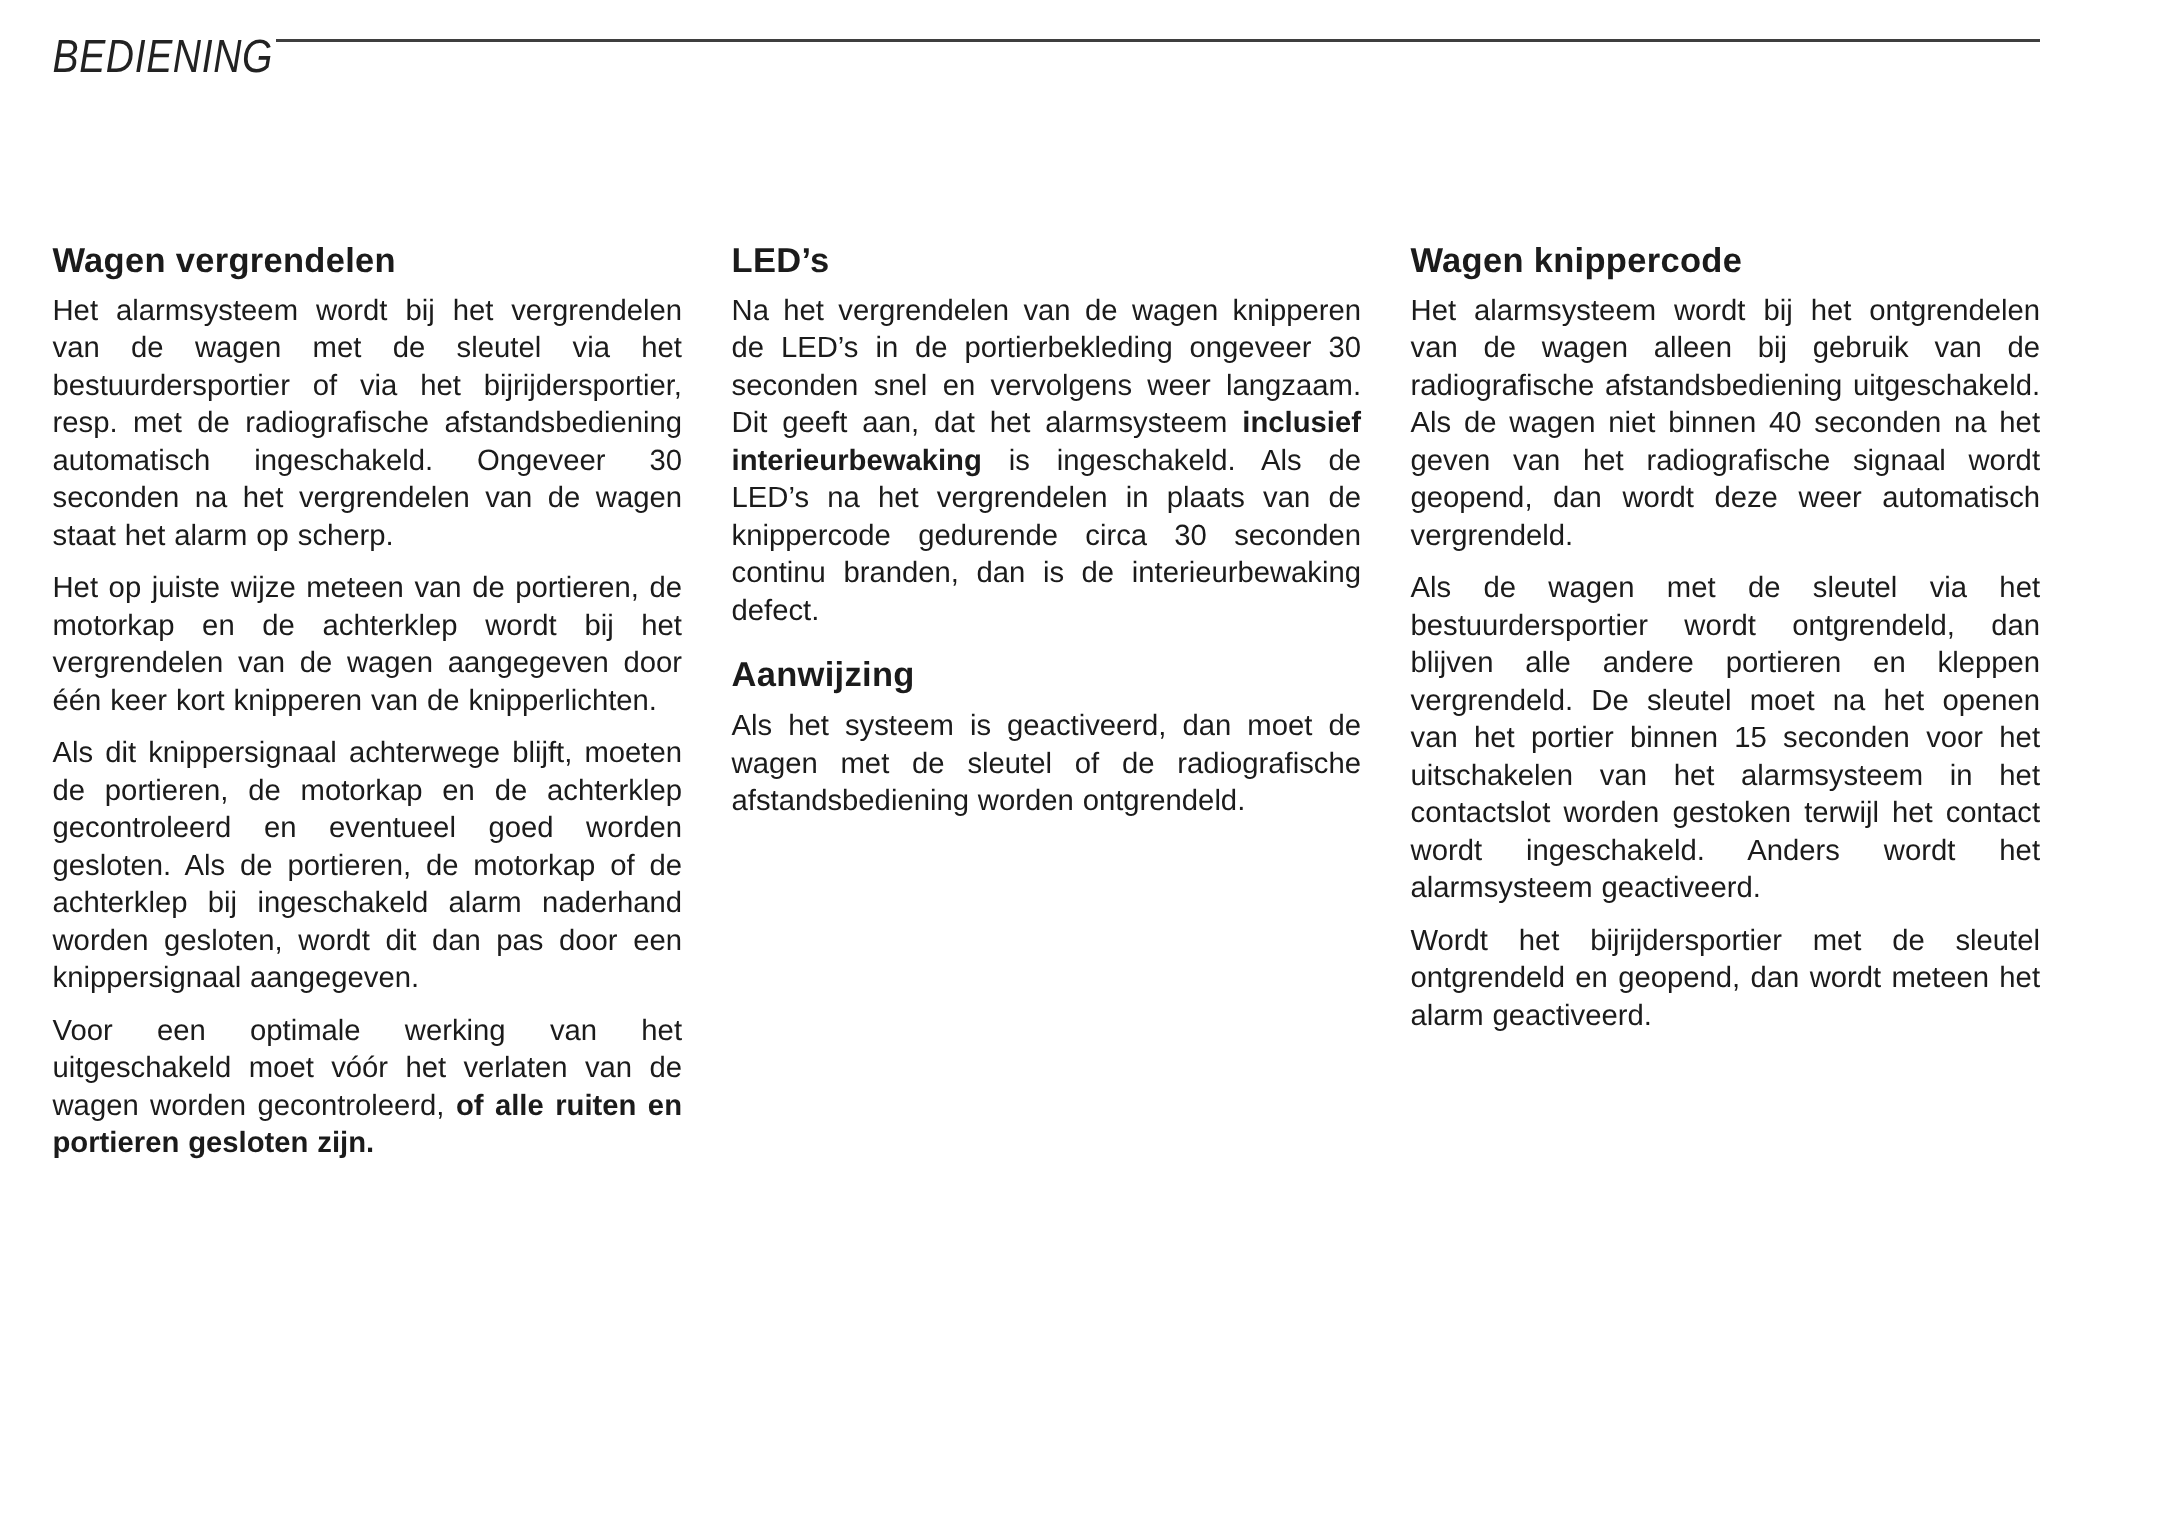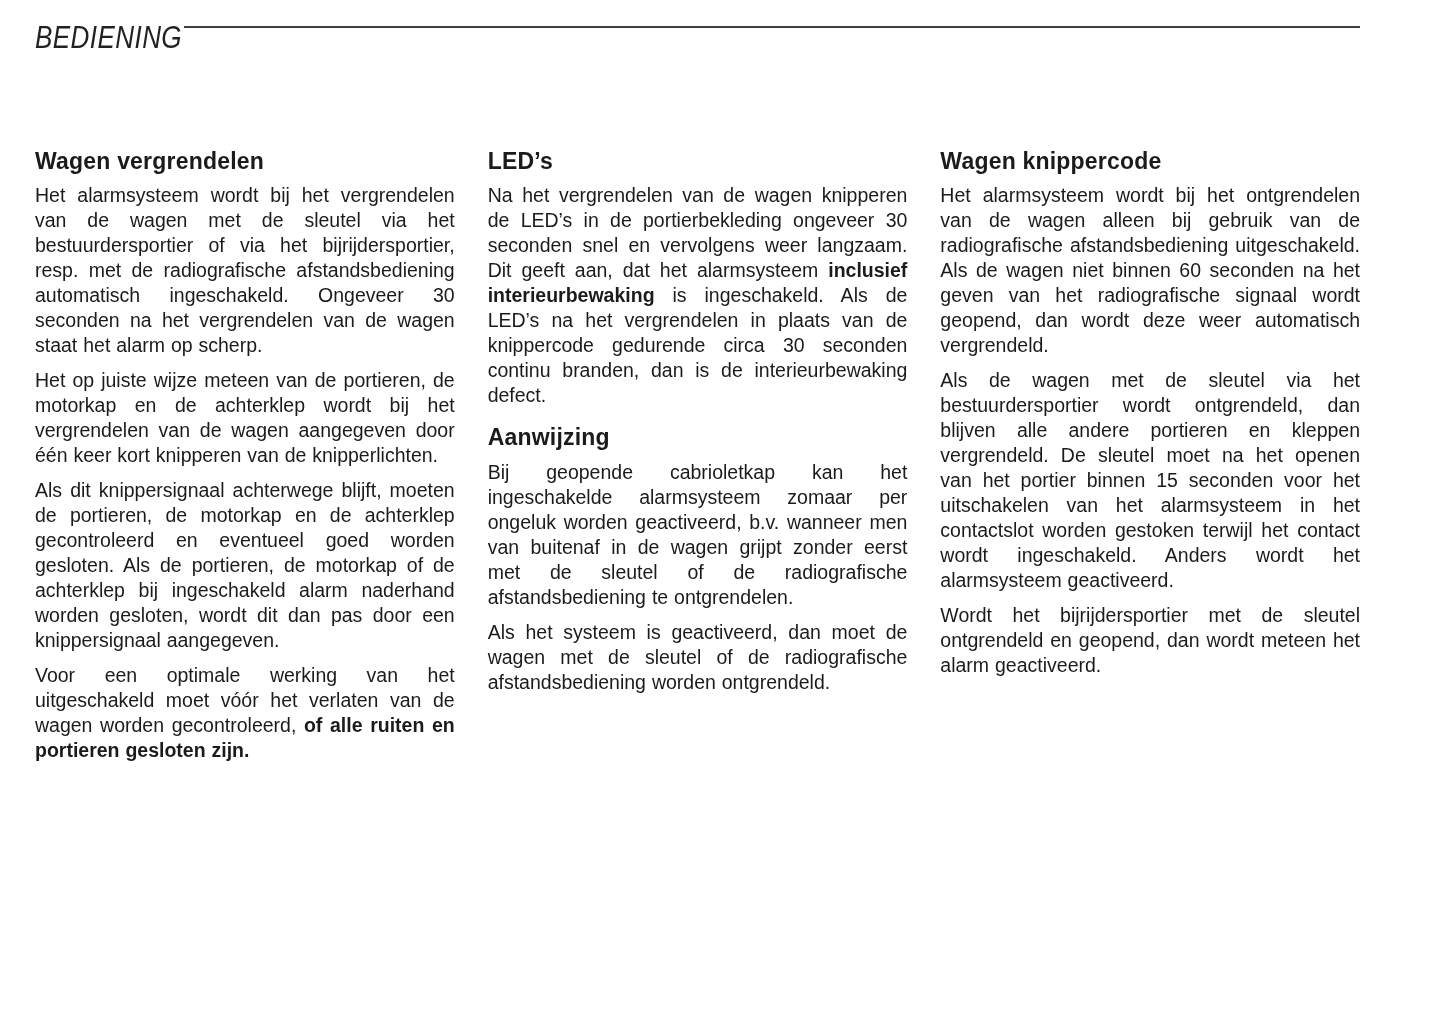--- a/index.html
+++ b/index.html
@@ -53,21 +53,21 @@
     min-width: 0;
   }
   .section-heading {
     font-size: 23px;
     font-weight: bold;
     line-height: 1.15;
     margin: 16px 0 9px 0;
     letter-spacing: 0.2px;
   }
   .column .section-heading:first-child {
-    margin-top: 0;
+    margin-top: 12px;
   }
   .para {
     font-size: 19.5px;
     line-height: 25px;
     margin: 0 0 10px 0;
     text-align: justify;
     hyphens: auto;
     -webkit-hyphens: auto;
     word-spacing: 0.5px;
   }
@@ -88,22 +88,21 @@
       <h2 class="section-heading">Wagen vergrendelen</h2>
       <p class="para"><span class="">Het alarmsysteem wordt bij het vergrendelen van de wagen met de sleutel via het bestuurdersportier of via het bijrijdersportier, resp. met de radiografische afstandsbediening automatisch ingeschakeld. Ongeveer 30 seconden na het vergrendelen van de wagen staat het alarm op scherp.</span></p>
       <p class="para"><span class="">Het op juiste wijze meteen van de portieren, de motorkap en de achterklep wordt bij het vergrendelen van de wagen aangegeven door één keer kort knipperen van de knipperlichten.</span></p>
       <p class="para"><span class="">Als dit knippersignaal achterwege blijft, moeten de portieren, de motorkap en de achterklep gecontroleerd en eventueel goed worden gesloten. Als de portieren, de motorkap of de achterklep bij ingeschakeld alarm naderhand worden gesloten, wordt dit dan pas door een knippersignaal aangegeven.</span></p>
       <p class="para"><span class="">Voor een optimale werking van het uitgeschakeld moet vóór het verlaten van de wagen worden gecontroleerd, </span><span class="bold">of alle ruiten en portieren gesloten zijn.</span></p>
     </div>
     <div class="column">
       <h2 class="section-heading">LED’s</h2>
       <p class="para"><span class="">Na het vergrendelen van de wagen knipperen de LED’s in de portierbekleding ongeveer 30 seconden snel en vervolgens weer langzaam. Dit geeft aan, dat het alarmsysteem </span><span class="bold">inclusief interieurbewaking</span><span class=""> is ingeschakeld. Als de LED’s na het vergrendelen in plaats van de knippercode gedurende circa 30 seconden continu branden, dan is de interieurbewaking defect.</span></p>
       <h2 class="section-heading">Aanwijzing</h2>
-      <p class="para"><span class="">Bij geopende cabrioletkap kan het ingeschakelde alarmsysteem zomaar per ongeluk worden geactiveerd, b.v. wanneer men van buitenaf in de wagen grijpt zonder eerst met de sleutel of de radiografische afstandsbediening te ontgrendelen.</span></p>
       <p class="para"><span class="">Als het systeem is geactiveerd, dan moet de wagen met de sleutel of de radiografische afstandsbediening worden ontgrendeld.</span></p>
     </div>
     <div class="column">
       <h2 class="section-heading">Wagen knippercode</h2>
-      <p class="para"><span class="">Het alarmsysteem wordt bij het ontgrendelen van de wagen alleen bij gebruik van de radiografische afstandsbediening uitgeschakeld. Als de wagen niet binnen 60 seconden na het geven van het radiografische signaal wordt geopend, dan wordt deze weer automatisch vergrendeld.</span></p>
+      <p class="para"><span class="">Het alarmsysteem wordt bij het ontgrendelen van de wagen alleen bij gebruik van de radiografische afstandsbediening uitgeschakeld. Als de wagen niet binnen 40 seconden na het geven van het radiografische signaal wordt geopend, dan wordt deze weer automatisch vergrendeld.</span></p>
       <p class="para"><span class="">Als de wagen met de sleutel via het bestuurdersportier wordt ontgrendeld, dan blijven alle andere portieren en kleppen vergrendeld. De sleutel moet na het openen van het portier binnen 15 seconden voor het uitschakelen van het alarmsysteem in het contactslot worden gestoken terwijl het contact wordt ingeschakeld. Anders wordt het alarmsysteem geactiveerd.</span></p>
       <p class="para"><span class="">Wordt het bijrijdersportier met de sleutel ontgrendeld en geopend, dan wordt meteen het alarm geactiveerd.</span></p>
     </div>
   </main>
 
 </body></html>

